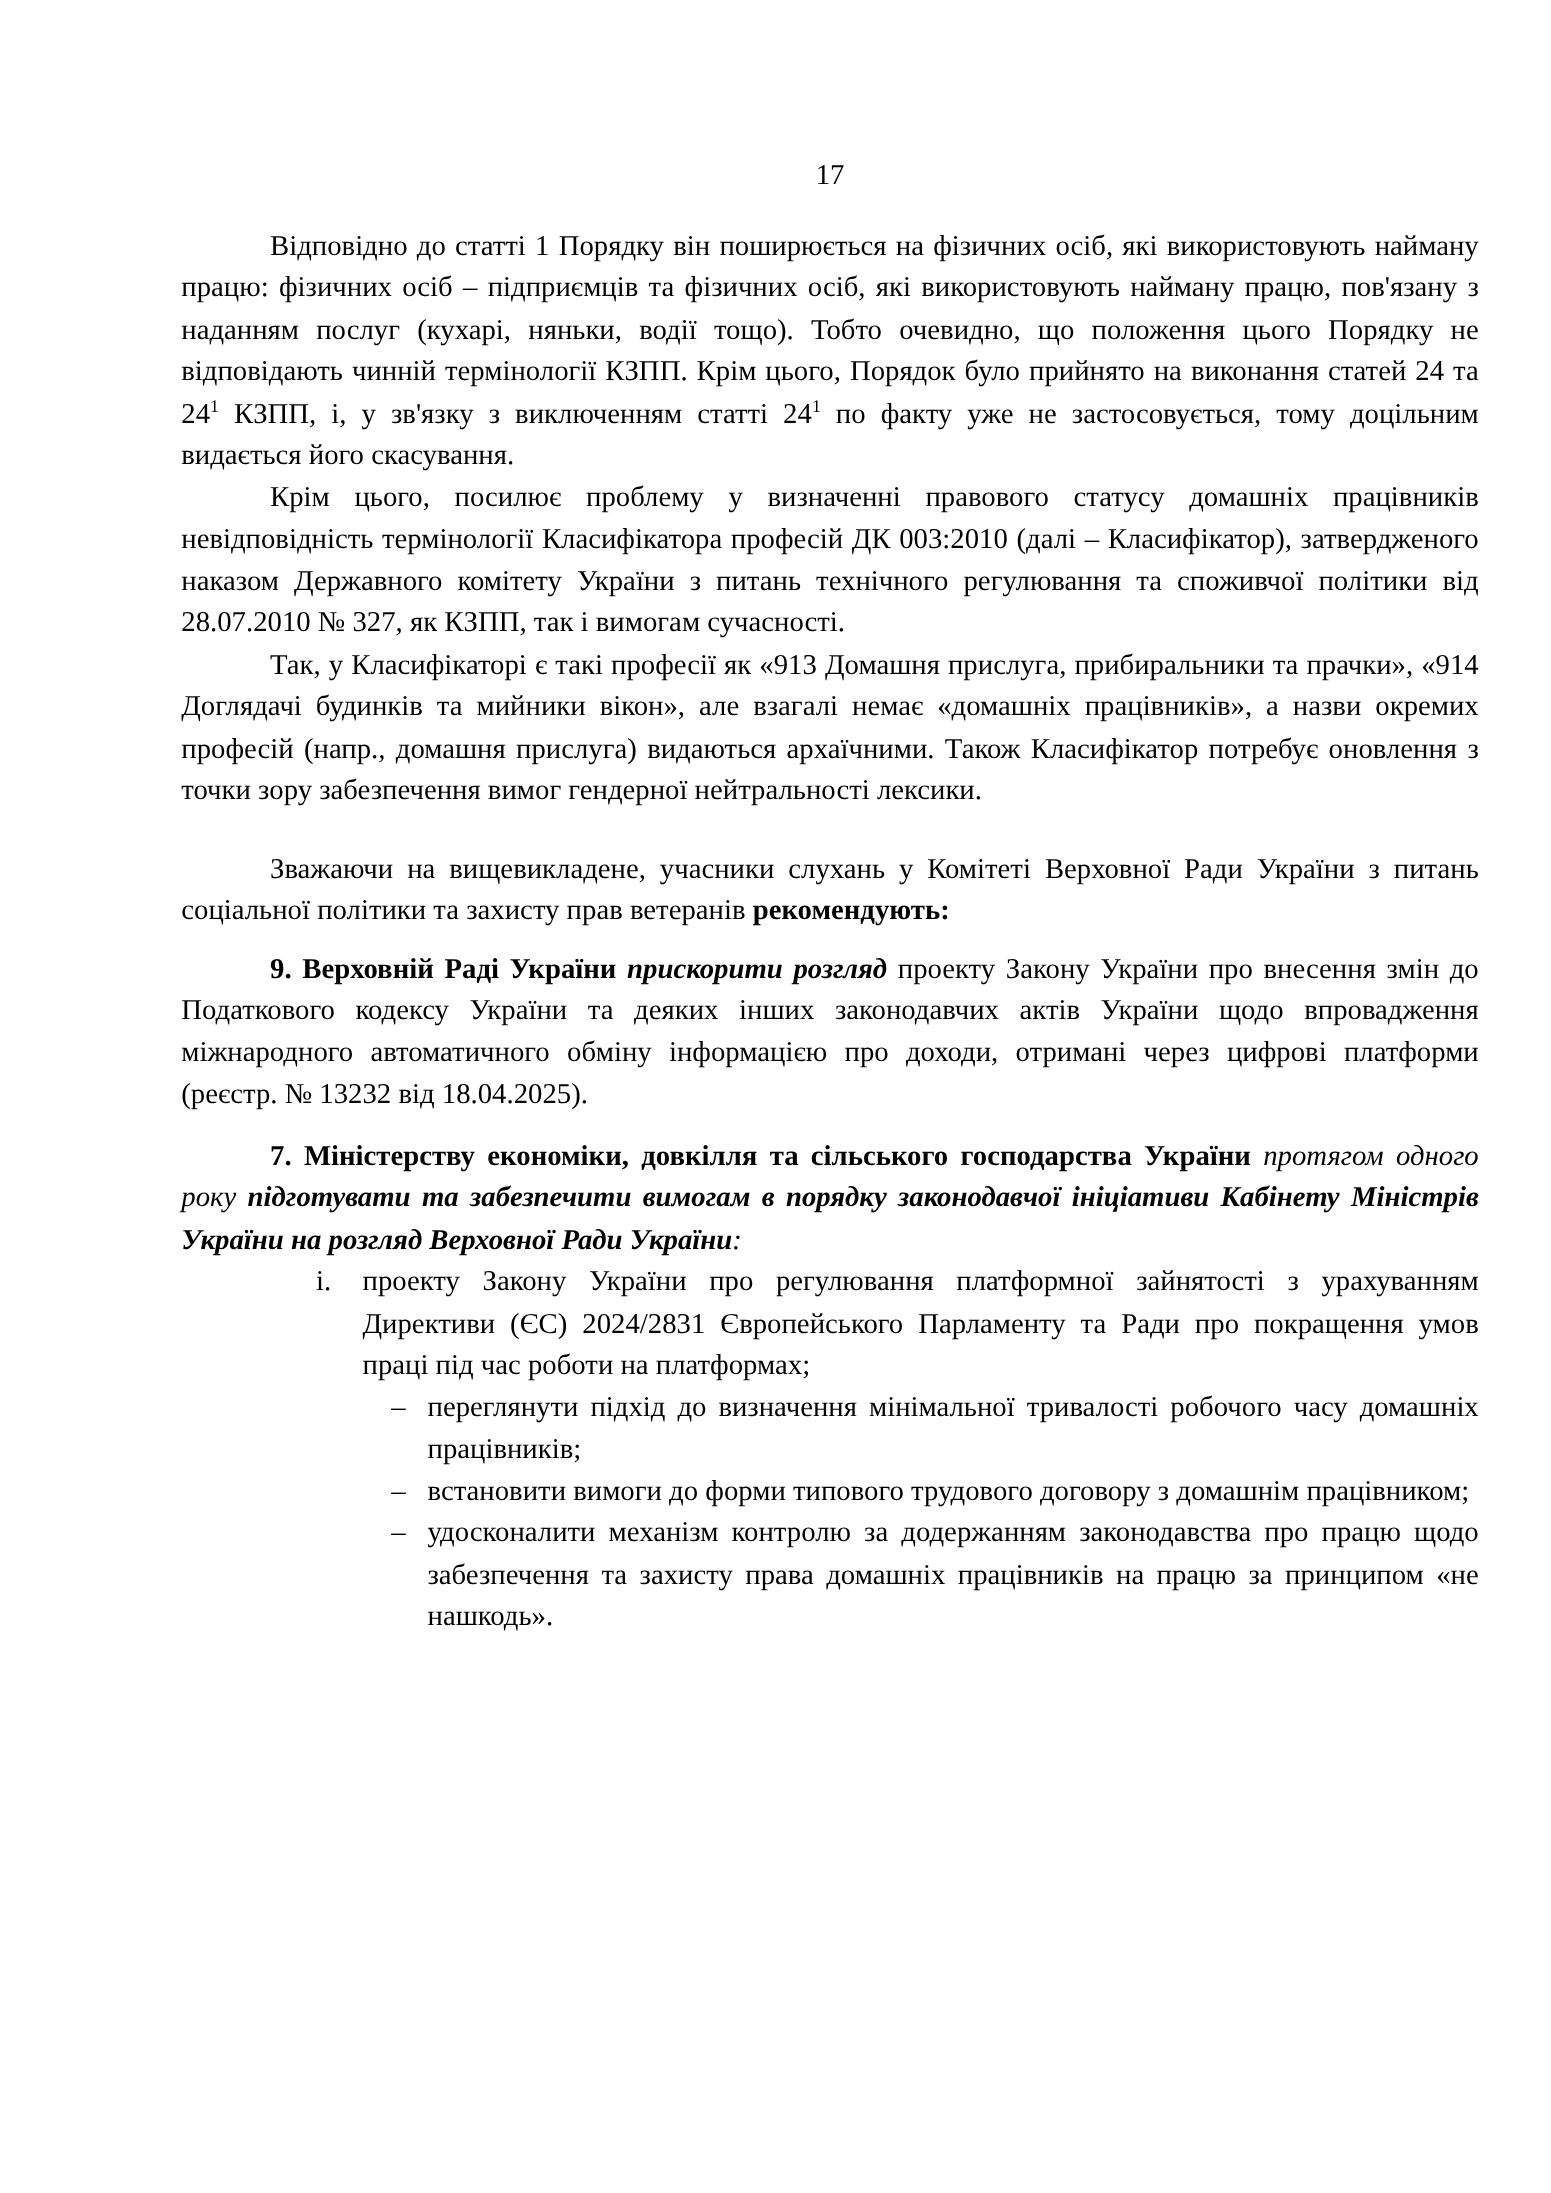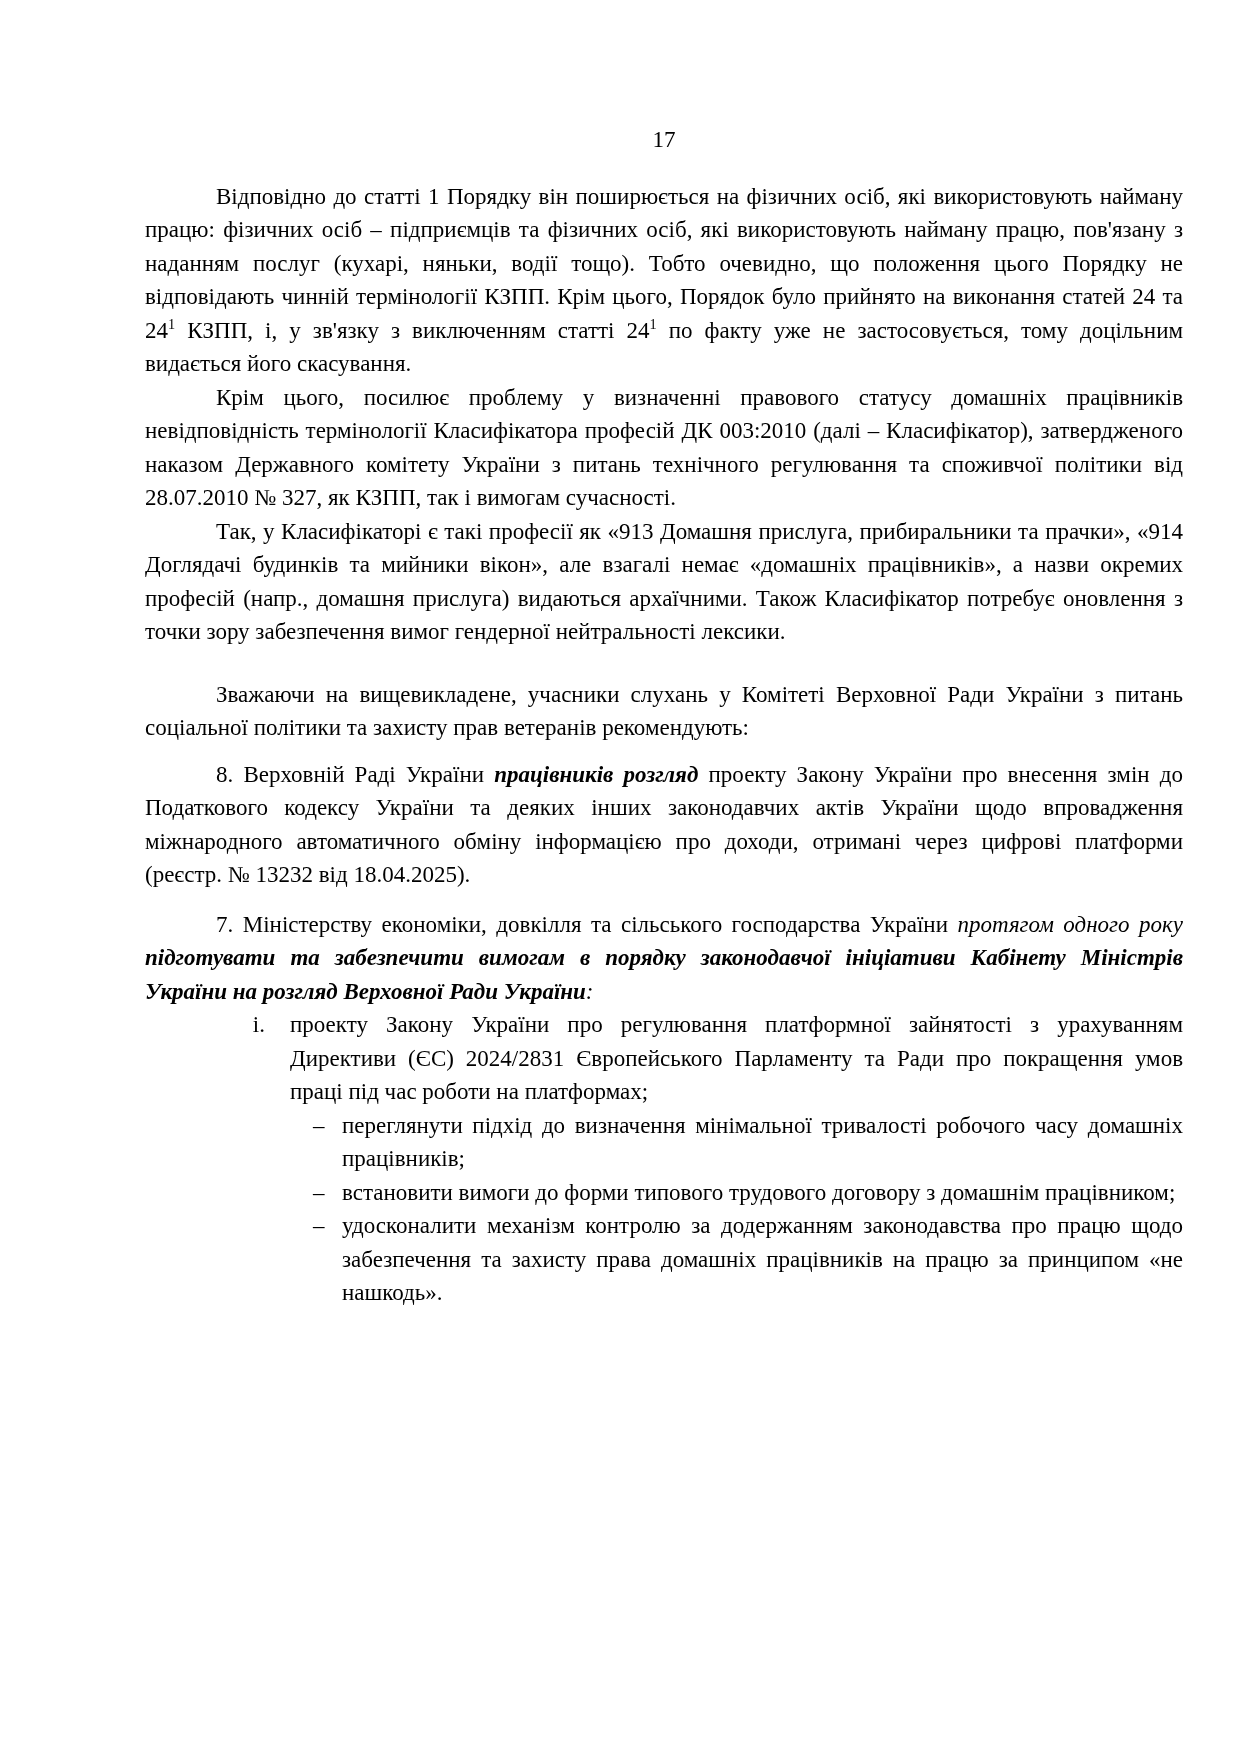--- a/index.html
+++ b/index.html
@@ -31,21 +31,21 @@
   .mt16 { margin-top: 16px; }
   .mt10 { margin-top: 10px; }
   .mt8  { margin-top: 8px; }
   sup {
     font-size: 0.62em;
     line-height: 0;
     vertical-align: super;
   }
   .bi { font-weight: bold; font-style: italic; }
   .it { font-style: italic; }
-  .bd { font-weight: normal; }
+  .bd { font-weight: bold; }
   .roman-item {
     position: relative;
     margin: 0;
     padding-left: 145px;
     text-align: justify;
   }
   .roman-item .marker {
     position: absolute;
     left: 70px;
     width: 50px;
@@ -70,21 +70,21 @@
   <div class="page-number">17</div>
 
   <p class="para"><span>Відповідно до статті 1 Порядку він поширюється на фізичних осіб, які використовують найману працю: фізичних осіб – підприємців та фізичних осіб, які використовують найману працю, пов'язану з наданням послуг (кухарі, няньки, водії тощо). Тобто очевидно, що положення цього Порядку не відповідають чинній термінології КЗПП. Крім цього, Порядок було прийнято на виконання статей 24 та 24</span><sup>1</sup><span> КЗПП, і, у зв'язку з виключенням статті 24</span><sup>1</sup><span> по факту уже не застосовується, тому доцільним видається його скасування.</span></p>
 
   <p class="para"><span>Крім цього, посилює проблему у визначенні правового статусу домашніх працівників невідповідність термінології Класифікатора професій ДК 003:2010 (далі – Класифікатор), затвердженого наказом Державного комітету України з питань технічного регулювання та споживчої політики від 28.07.2010 № 327, як КЗПП, так і вимогам сучасності.</span></p>
 
   <p class="para"><span>Так, у Класифікаторі є такі професії як «913 Домашня прислуга, прибиральники та прачки», «914 Доглядачі будинків та мийники вікон», але взагалі немає «домашніх працівників», а назви окремих професій (напр., домашня прислуга) видаються архаїчними. Також Класифікатор потребує оновлення з точки зору забезпечення вимог гендерної нейтральності лексики.</span></p>
 
   <p class="para gap-before"><span>Зважаючи на вищевикладене, учасники слухань у Комітеті Верховної Ради України з питань соціальної політики та захисту прав ветеранів </span><span class="bd">рекомендують:</span></p>
 
-  <p class="para mt13"><span class="bd">8. Верховній Раді України </span><span class="bi">працівників розгляд </span><span>проекту Закону України про внесення змін до Податкового кодексу України та деяких інших законодавчих актів України щодо впровадження міжнародного автоматичного обміну інформацією про доходи, отримані через цифрові платформи (реєстр. № 13232 від 18.04.2025).</span></p>
+  <p class="para mt13"><span class="bd">9. Верховній Раді України </span><span class="bi">прискорити розгляд </span><span>проекту Закону України про внесення змін до Податкового кодексу України та деяких інших законодавчих актів України щодо впровадження міжнародного автоматичного обміну інформацією про доходи, отримані через цифрові платформи (реєстр. № 13232 від 18.04.2025).</span></p>
 
   <p class="para mt16"><span class="bd">7. Міністерству економіки, довкілля та сільського господарства України </span><span class="it">протягом одного року </span><span class="bi">підготувати та забезпечити вимогам в порядку законодавчої ініціативи Кабінету Міністрів України на розгляд Верховної Ради України</span><span class="it">:</span></p>
 
   <div>
     <p class="roman-item mt10"><span class="marker">i.</span><span>проекту Закону України про регулювання платформної зайнятості з урахуванням Директиви (ЄС) 2024/2831 Європейського Парламенту та Ради про покращення умов праці під час роботи на платформах;</span></p>
   </div>
 
   <div>
     <p class="dash-item mt10"><span class="marker">–</span><span>переглянути підхід до визначення мінімальної тривалості робочого часу домашніх працівників;</span></p>
     <p class="dash-item mt8"><span class="marker">–</span><span>встановити вимоги до форми типового трудового договору з домашнім працівником;</span></p>

